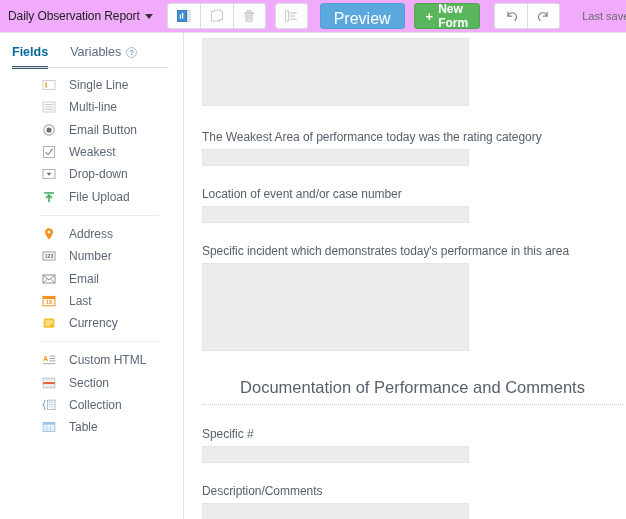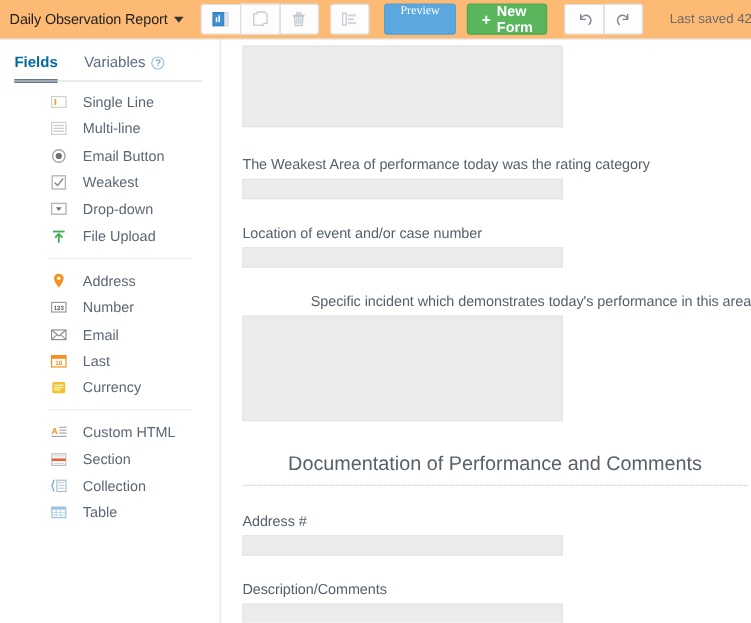--- a/index.html
+++ b/index.html
@@ -10,21 +10,21 @@
     background: #ffffff;
     font-family: "Liberation Sans", sans-serif;
     -webkit-font-smoothing: antialiased;
   }
 
   
   #topbar {
     position: absolute;
     left: 0; top: 0;
     width: 626px; height: 33px;
-    background: #fdba74;
+    background: #f0abfc;
     border-bottom: 1px solid #e2e2e2;
     display: flex;
     align-items: center;
   }
   #form-title-wrap {
     display: flex;
     align-items: center;
     margin-left: 8px;
     height: 100%;
     cursor: pointer;
@@ -63,25 +63,24 @@
   .btn-group.single .tbtn { border-radius: 3px; border-right-width: 1px; }
 
   #preview-btn {
     margin-left: 12px;
     height: 26px;
     padding: 0 13px;
     background: #5ba8de;
     border: 1px solid #50a0d8;
     border-radius: 3px;
     color: #fff;
-    font-size: 10px;
-    display: flex;
-    align-items: flex-start;
+    font-size: 16px;
+    display: flex;
+    align-items: flex-end;
     cursor: pointer;
-    font-family: Liberation Serif, serif;
   }
   #newform-btn {
     margin-left: 9px;
     height: 26px;
     padding: 0 11px;
     background: #59b65c;
     border: 1px solid #4da850;
     border-radius: 3px;
     color: #fff;
     font-size: 12px;
@@ -510,31 +509,31 @@
     <div class="fld" style="padding-top:24px;">
       <div class="fld-label">The Weakest Area of performance today was the rating category</div>
       <div class="inputbox"></div>
     </div>
 
     <div class="fld" style="padding-top:21px;">
       <div class="fld-label">Location of event and/or case number</div>
       <div class="inputbox"></div>
     </div>
 
-    <div class="fld" style="padding-top:21px;text-align:right;">
+    <div class="fld" style="padding-top:21px;">
       <div class="fld-label">Specific incident which demonstrates today's performance in this area</div>
       <div class="areabox" style="height:88px;"></div>
     </div>
 
     <div class="fld" style="padding-top:27px;">
       <div class="section-head">Documentation of Performance and Comments</div>
     </div>
 
     <div class="fld" style="padding-top:22px;">
-      <div class="fld-label">Address #</div>
+      <div class="fld-label">Specific #</div>
       <div class="inputbox"></div>
     </div>
 
     <div class="fld" style="padding-top:21px;">
       <div class="fld-label">Description/Comments</div>
       <div class="areabox" style="height:44px;"></div>
     </div>
 
   </div>
 </div>

